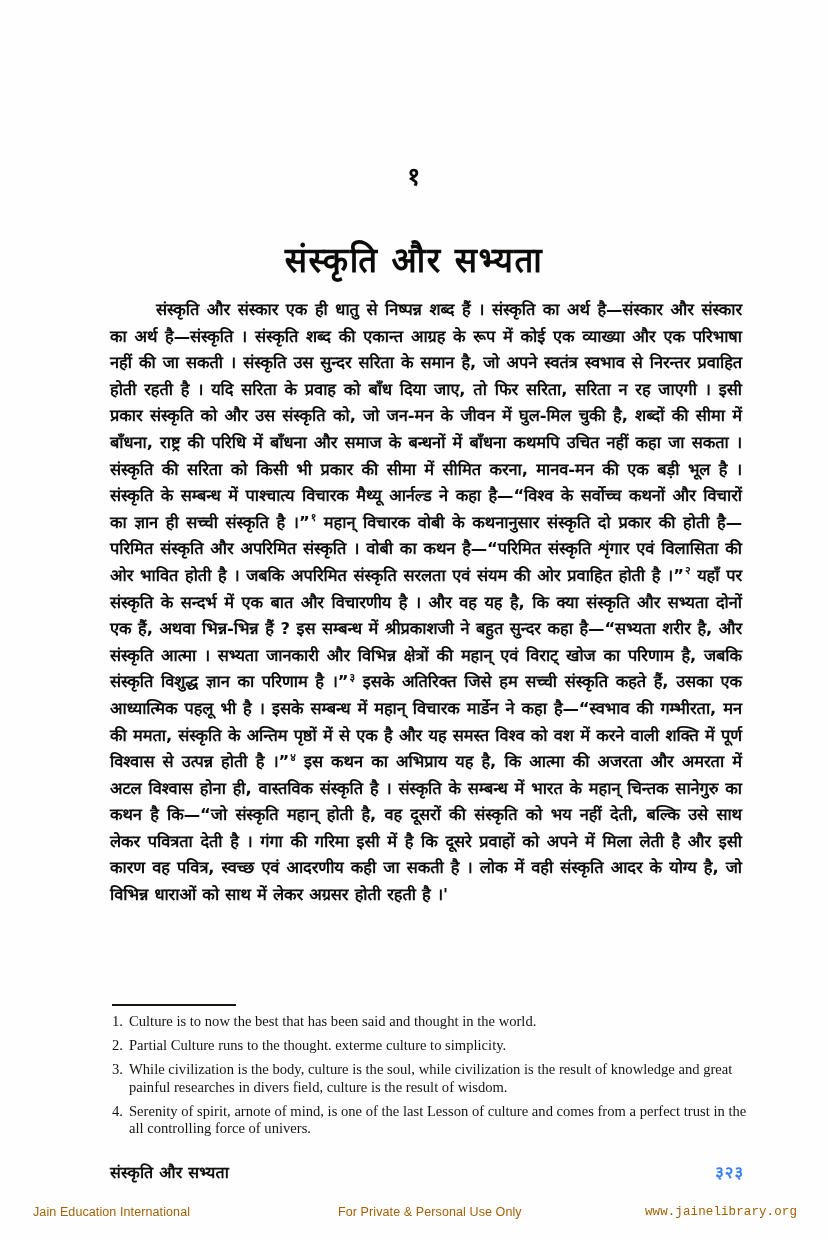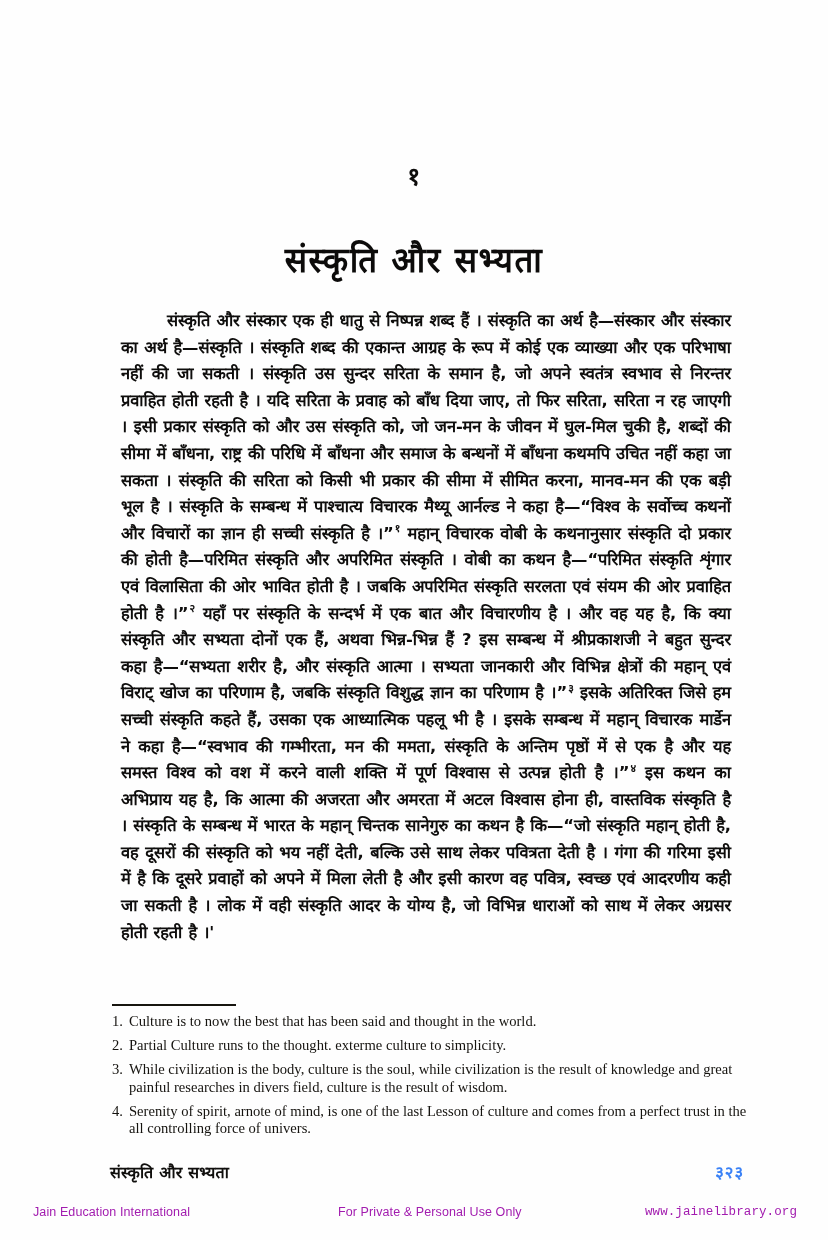--- a/index.html
+++ b/index.html
@@ -63,21 +63,21 @@
     font-size: 16.4px;
     font-weight: 700;
     line-height: 26.6px;
     text-align: justify;
     text-justify: inter-word;
     color: #0e0d0c;
     letter-spacing: -0.1px;
     word-spacing: 0.6px;
   }
   .body-block p {
-    margin: 11px;
+    margin: 0;
     text-indent: 46px;
   }
   .body-block sup {
     font-size: 0.66em;
     font-weight: 700;
     vertical-align: super;
     line-height: 0;
     padding-left: 1px;
   }
 
@@ -141,21 +141,21 @@
 
   
   .watermark-bar {
     position: absolute;
     top: 1205px;
     left: 0;
     width: 828px;
     height: 22px;
     font-family: "Liberation Sans", "DejaVu Sans", sans-serif;
     font-size: 12.5px;
-    color: #a21caf;
+    color: #a16207;
     letter-spacing: 0.1px;
   }
   .watermark-left {
     position: absolute;
     left: 33px;
     top: 0;
   }
   .watermark-center {
     position: absolute;
     left: 338px;

